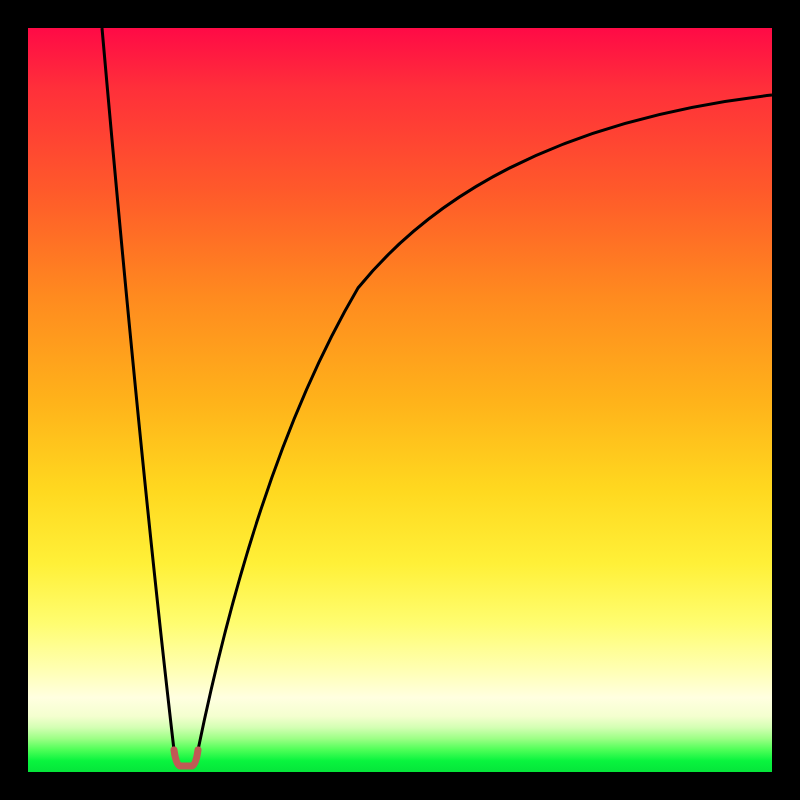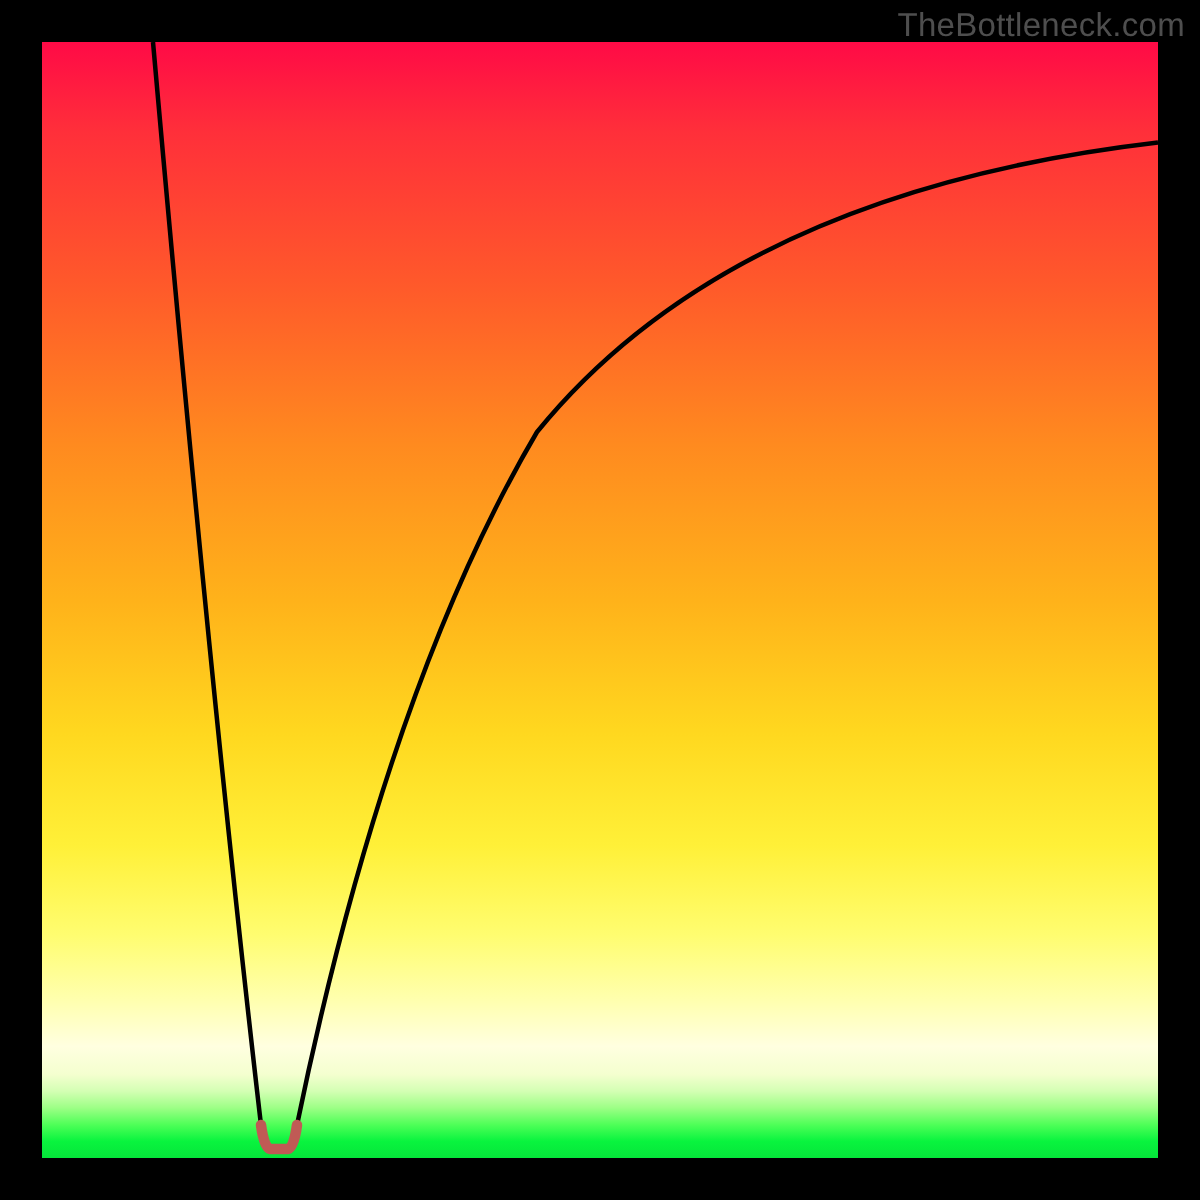--- a/index.html
+++ b/index.html
@@ -87,14 +87,13 @@
                Q 230 430 330 260
                Q 460 100 744 67" fill="none" stroke="#000000" stroke-width="3"></path>
 
       <path d="M 146 722
                Q 148 737 152 738
                L 164 738
                Q 168 737 170 722" fill="none" stroke="#c05a55" stroke-width="7" stroke-linecap="round"></path>
     </svg>
   </div>
 
-  <div class="attribution">TheBottleneck.com</div>
 </div>
 
 </body></html>

